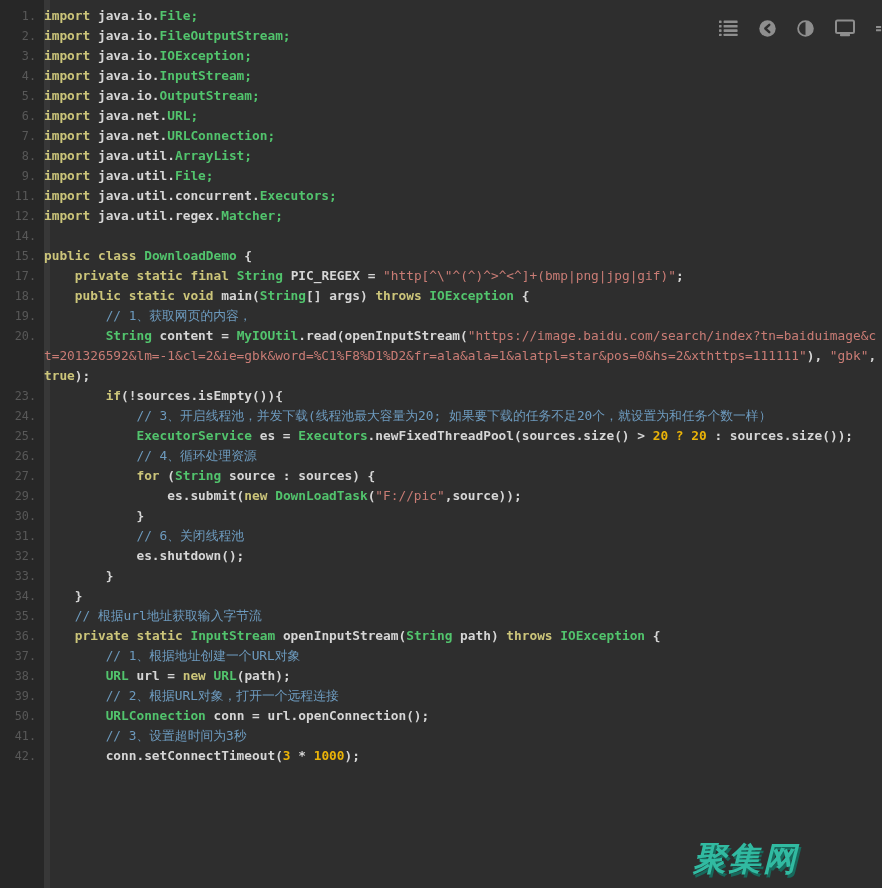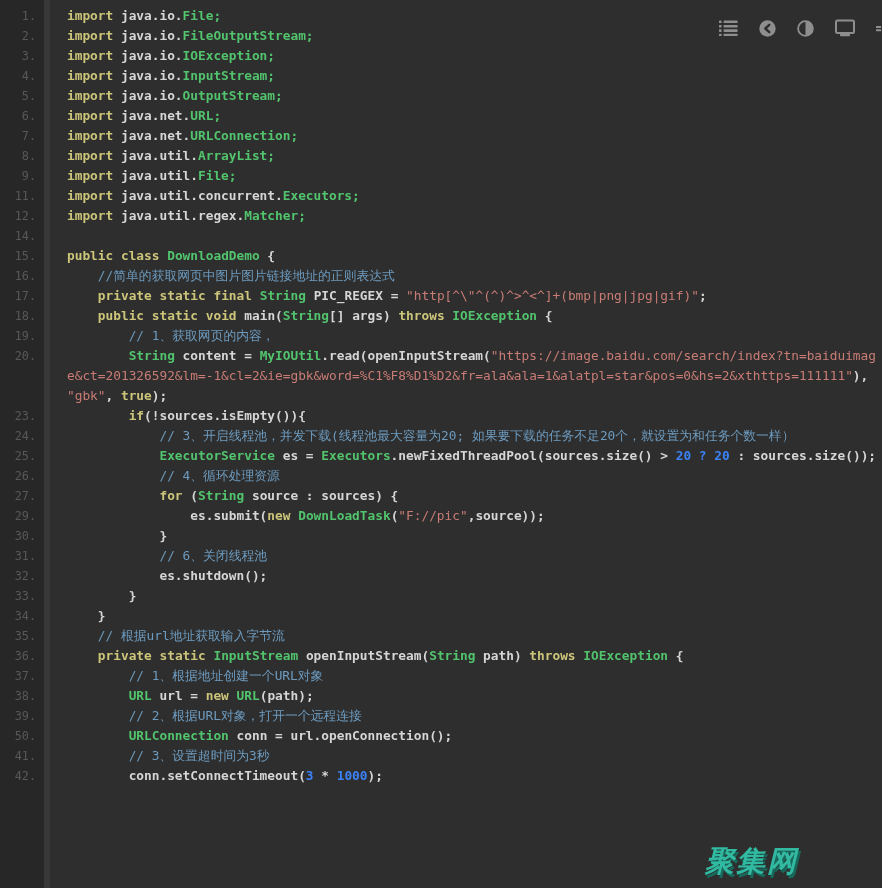--- a/index.html
+++ b/index.html
@@ -5,35 +5,35 @@
   html,body{margin:0;padding:0;}
   body{width:882px;height:888px;background:#2e2e2e;position:relative;overflow:hidden;
        font-family:"DejaVu Sans Mono",monospace;}
   .gutter-bg{position:absolute;left:0;top:0;width:44px;height:888px;background:#272727;}
   .gutter-strip{position:absolute;left:44px;top:0;width:6px;height:888px;background:#383838;}
   .code-area{position:absolute;left:0;top:6px;width:882px;
              font:bold 12.8px "DejaVu Sans Mono",monospace;}
   .code-row{display:flex;}
   .ln{flex:0 0 44px;box-sizing:border-box;padding-right:8px;text-align:right;
       color:#585858;font-weight:normal;font-size:11.8px;line-height:20px;}
-  .code{flex:1;box-sizing:border-box;padding-left:23px;white-space:pre-wrap;
+  .code{flex:1;box-sizing:border-box;padding-left:0;white-space:pre-wrap;
         word-break:break-all;line-height:20px;min-height:20px;color:#d6d6d6;}
   .tk-kw{color:#ccc57a;font-weight:bold;}
   .tk-pln{color:#d6d6d6;}
   .tk-cls{color:#52c46d;}
   .tk-str{color:#c97c75;font-weight:normal;}
-  .tk-num{color:#3b82f6;}
+  .tk-num{color:#eab308;}
   .tk-cmt{color:#6d9bbf;font-weight:normal;}
   .toolbar{position:absolute;top:19px;right:0;display:flex;align-items:center;gap:21px;z-index:5;}
   .icon{display:inline-flex;align-items:center;justify-content:center;cursor:pointer;}
   .icon svg{display:block;}
   .clipped{width:6px;overflow:hidden;}
   .watermark{position:absolute;right:84px;bottom:6px;
              font-family:"DejaVu Sans",sans-serif;font-weight:bold;font-style:italic;
-             font-size:29px;letter-spacing:2px;color:#31baa1;
+             font-size:33px;letter-spacing:2px;color:#31baa1;
              text-shadow:2px 3px 0 #17695c;z-index:6;white-space:nowrap;}
 </style>
 </head>
 <body>
 
 <div class="gutter-bg"></div>
 <div class="gutter-strip"></div>
 
 <div class="toolbar">
   <span class="icon">
@@ -121,24 +121,20 @@
     </div>
     <div class="code-row">
       <span class="ln">14.</span>
       <span class="code">&nbsp;</span>
     </div>
     <div class="code-row">
       <span class="ln">15.</span>
       <span class="code"><span class="tk-kw">public</span><span class="tk-pln"> </span><span class="tk-kw">class</span><span class="tk-pln"> </span><span class="tk-cls">DownloadDemo</span><span class="tk-pln"> {</span></span>
     </div>
     <div class="code-row">
-      <span class="ln">16.</span>
-      <span class="code"><span class="tk-cmt">    //简单的获取网页中图片图片链接地址的正则表达式</span></span>
-    </div>
-    <div class="code-row">
       <span class="ln">17.</span>
       <span class="code"><span class="tk-pln">    </span><span class="tk-kw">private</span><span class="tk-pln"> </span><span class="tk-kw">static</span><span class="tk-pln"> </span><span class="tk-kw">final</span><span class="tk-pln"> </span><span class="tk-cls">String</span><span class="tk-pln"> PIC_REGEX = </span><span class="tk-str">"http[^\"^(^)^&gt;^&lt;^]+(bmp|png|jpg|gif)"</span><span class="tk-pln">;</span></span>
     </div>
     <div class="code-row">
       <span class="ln">18.</span>
       <span class="code"><span class="tk-pln">    </span><span class="tk-kw">public</span><span class="tk-pln"> </span><span class="tk-kw">static</span><span class="tk-pln"> </span><span class="tk-kw">void</span><span class="tk-pln"> main(</span><span class="tk-cls">String</span><span class="tk-pln">[] args) </span><span class="tk-kw">throws</span><span class="tk-pln"> </span><span class="tk-cls">IOException</span><span class="tk-pln"> {</span></span>
     </div>
     <div class="code-row">
       <span class="ln">19.</span>
       <span class="code"><span class="tk-cmt">        // 1、获取网页的内容，</span></span>

